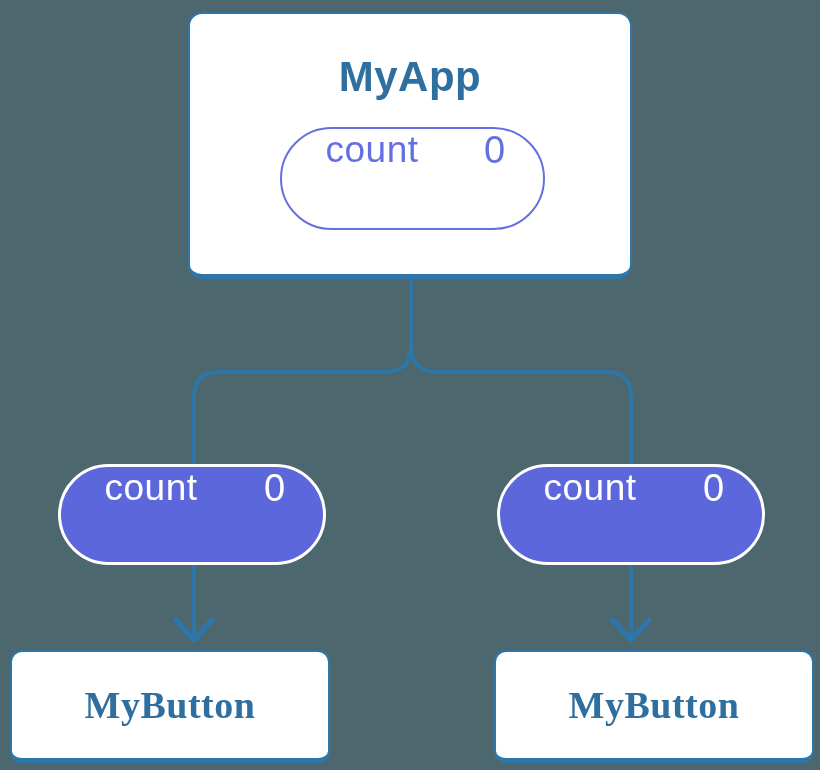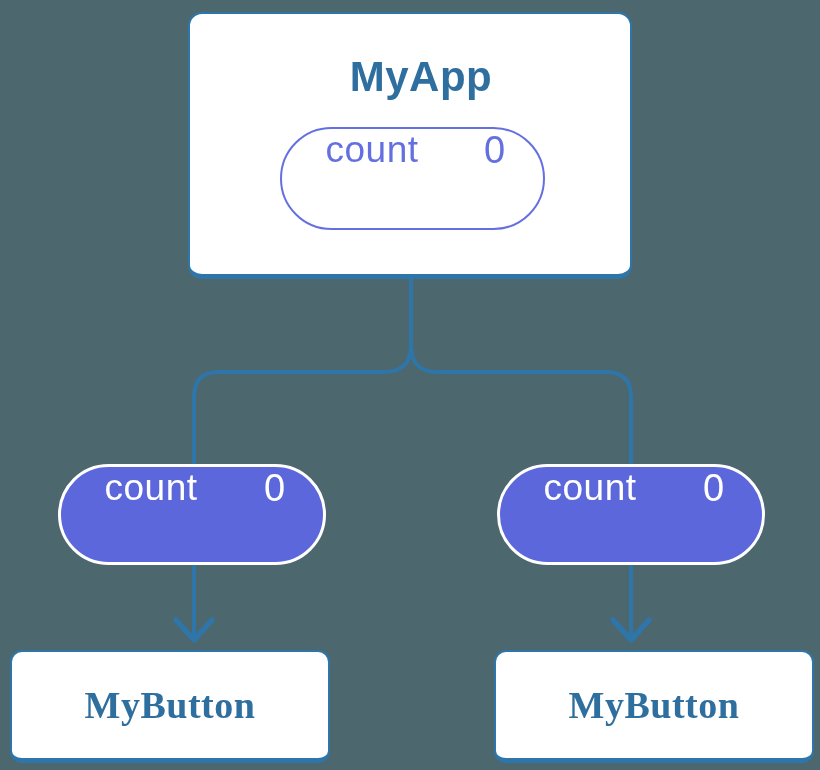--- a/index.html
+++ b/index.html
@@ -30,21 +30,21 @@
     position:absolute;
     background:var(--card-bg);
     border:2px solid var(--line);
     border-bottom-width:5px;
   }
   .card-root{
     left:188px;top:12px;width:444px;height:267px;
     border-radius:14px;
   }
   .card-root .card-title{
-    position:absolute;top:42px;left:11px;width:100%;
+    position:absolute;top:42px;left:0;width:100%;
     text-align:center;
     font-size:42px;font-weight:600;color:var(--node-text);
     line-height:1;
     letter-spacing:0.5px;
   }
   .card-child{
     top:650px;width:320px;height:113px;
     border-radius:12px;
     display:flex;align-items:center;justify-content:center;font-family:Liberation Serif, serif;
   }

